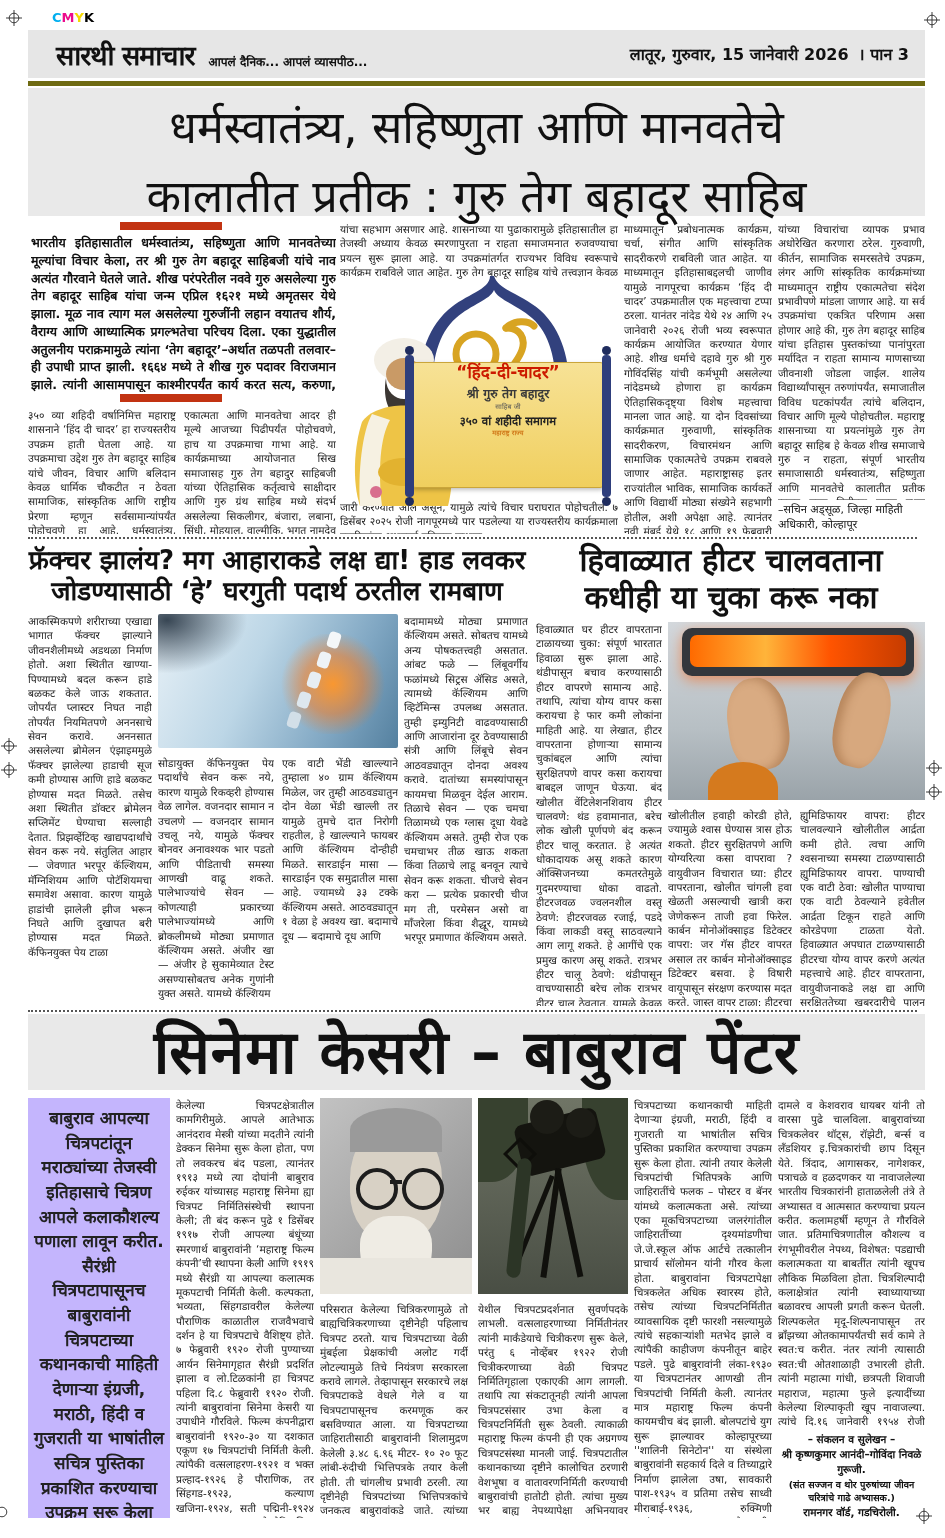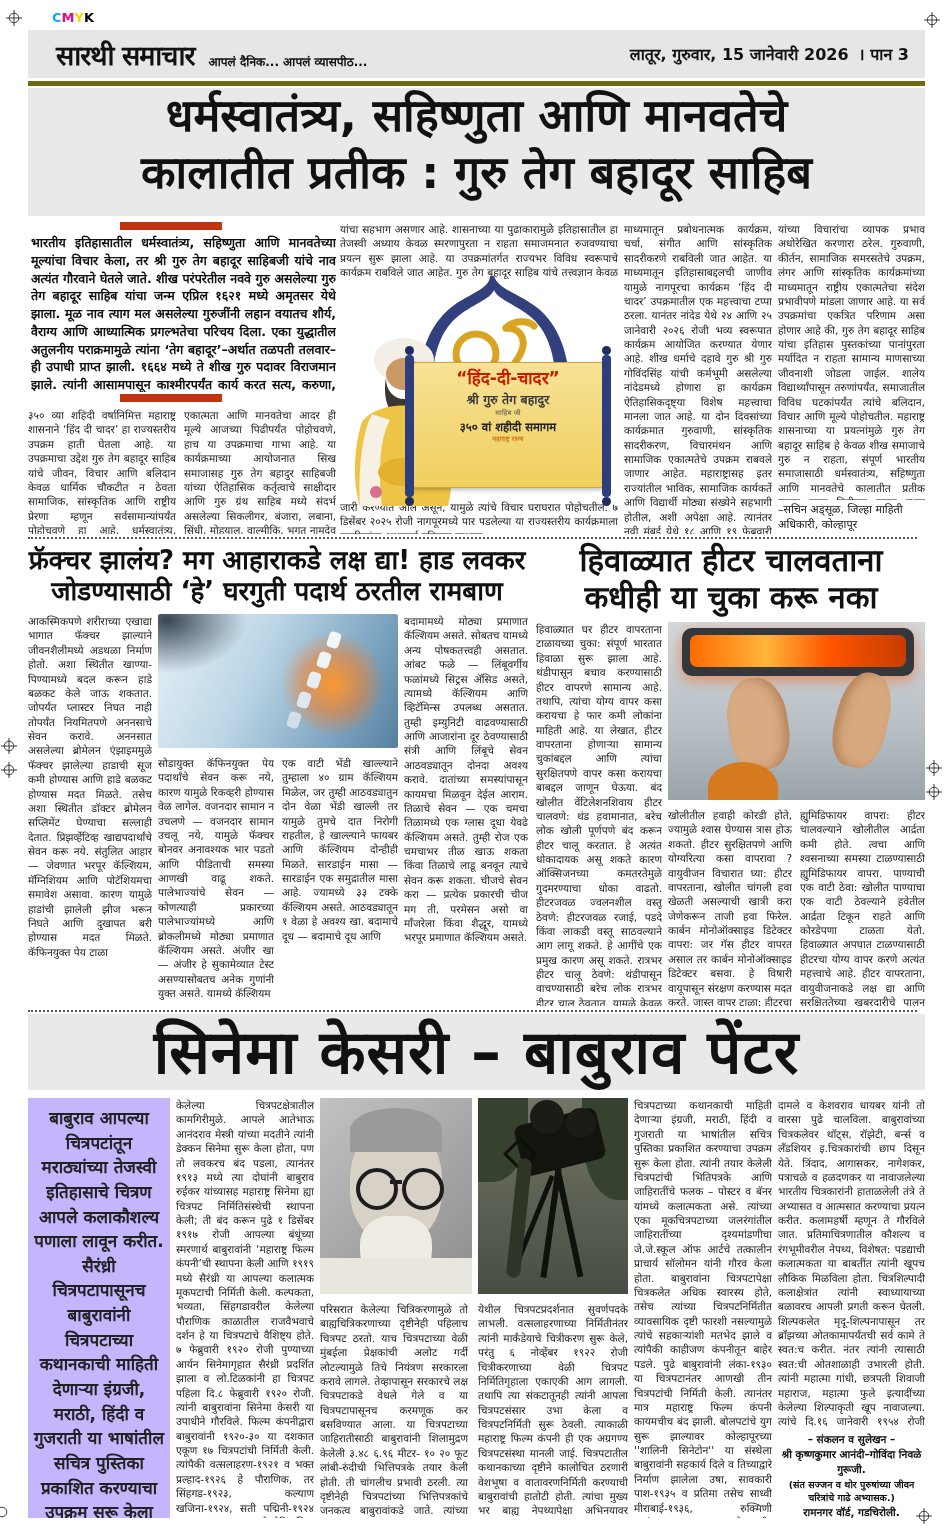--- a/index.html
+++ b/index.html
@@ -16,29 +16,29 @@
   .masthead{left:28px;top:30px;width:897px;height:48px;background:#e6e6e6;display:flex;align-items:center;}
   .mast-title{font-size:27px;font-weight:900;margin-left:28px;letter-spacing:-1px;white-space:nowrap;}
   .mast-tagline{font-size:12px;font-weight:700;margin-left:14px;margin-top:14px;white-space:nowrap;}
   .mast-right{margin-left:auto;margin-right:16px;display:flex;align-items:baseline;white-space:nowrap;}
   .mast-date{font-size:16px;font-weight:800;}
   .mast-page{font-size:16px;font-weight:700;margin-left:10px;}
   .olive-rule{left:28px;top:81px;width:897px;height:5px;background:#6e6a12;}
 
   
   .lead-head{left:28px;top:88px;width:897px;height:128px;background:#e9e9e9;text-align:center;}
-  .lead-head div{font-size:45px;font-weight:700;line-height:1.26;letter-spacing:0px;}
+  .lead-head div{font-size:45px;font-weight:400;line-height:1.26;letter-spacing:0px;margin-top:12px;}
   .redbar{background:#c23312;height:8px;width:102px;}
 
   .lead-intro{left:31px;top:234px;width:305px;height:158px;font-size:12.5px;line-height:1.42;font-weight:700;text-align:justify;text-align-last:center;overflow:hidden;}
   .byline{font-weight:400;text-align:left;font-size:11px;line-height:1.4;}
 
   
   .emblem{left:348px;top:282px;width:268px;height:214px;overflow:visible;}
-  .scroll{position:absolute;left:62px;top:80px;width:196px;height:126px;background:linear-gradient(180deg,#f7e296,#f0cf5e);border:1px solid #caa53a;border-radius:6px;box-shadow:0 2px 4px rgba(0,0,0,.25);text-align:center;padding-top:6px;box-sizing:border-box;z-index:4;}
+  .scroll{position:absolute;left:62px;top:80px;width:196px;height:126px;background:linear-gradient(180deg,#f7e296,#f0cf5e);border:1px solid #caa53a;border-radius:6px;box-shadow:0 2px 4px rgba(0,0,0,.25);text-align:center;box-sizing:border-box;z-index:4;}
   .roller{position:absolute;top:-8px;width:9px;height:142px;background:#2e3e7c;border-radius:4px;z-index:5;}
   .roller:before,.roller:after{content:"";position:absolute;left:0px;width:9px;height:9px;background:#1f2c5e;border-radius:50%;}
   .roller:before{top:-9px}.roller:after{bottom:-9px}
   .badge-title{font-size:17px;font-weight:900;color:#cc1a00;line-height:1.1;}
   .badge-l2{font-size:12.5px;font-weight:700;color:#3a3a3a;margin-top:3px;}
   .badge-l3{font-size:7px;color:#555;}
   .badge-l4{font-size:11.5px;font-weight:800;color:#222;margin-top:2px;}
   .badge-l5{font-size:6.5px;color:#d07818;font-weight:700;}
 
   

